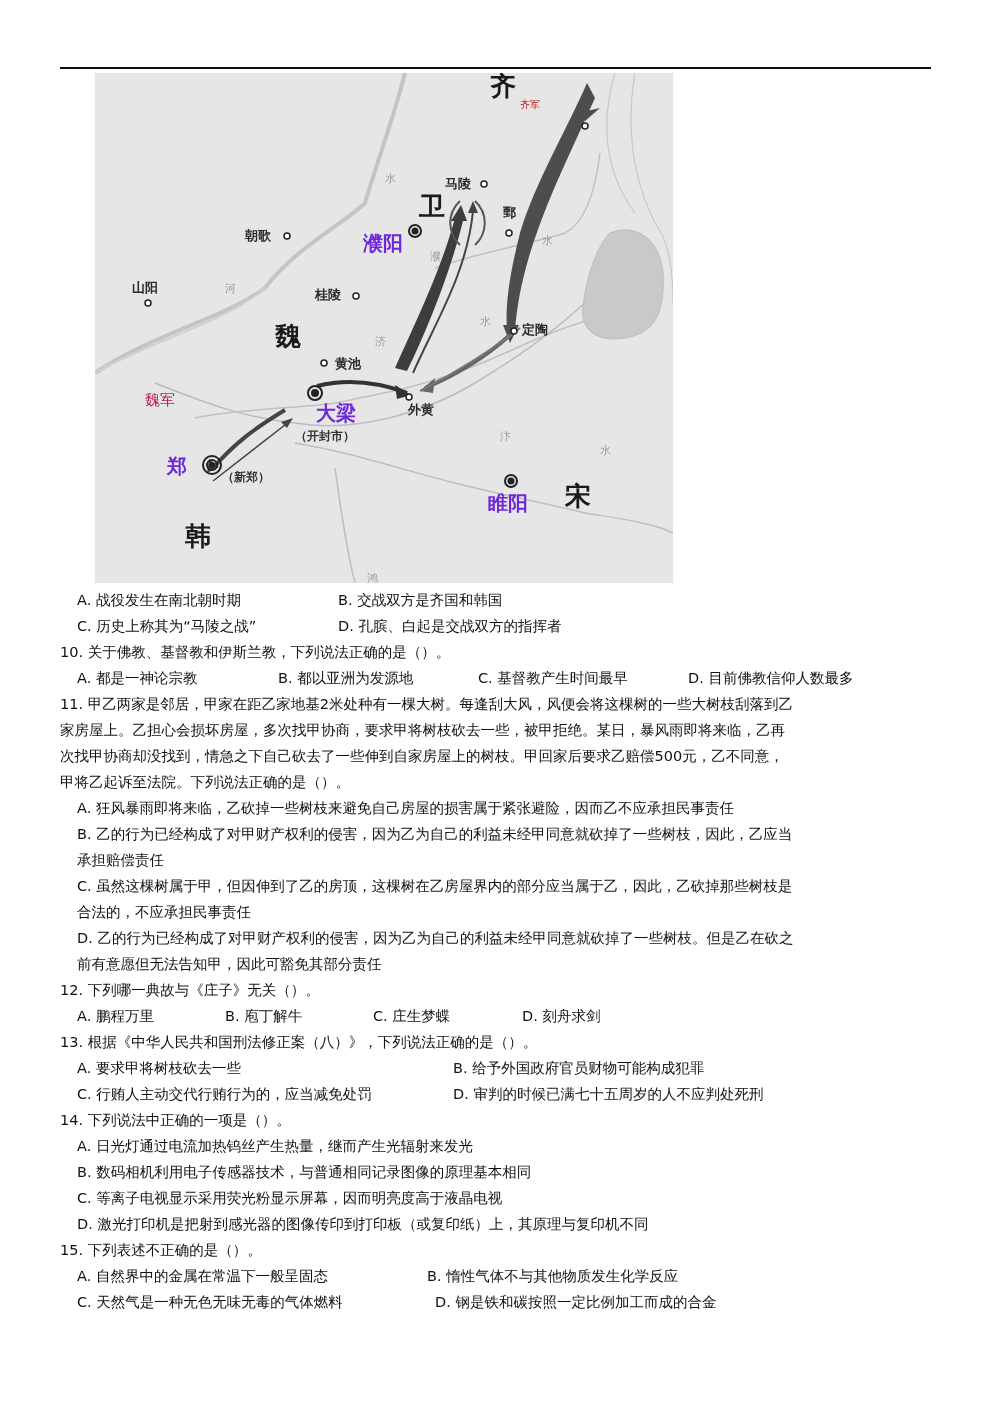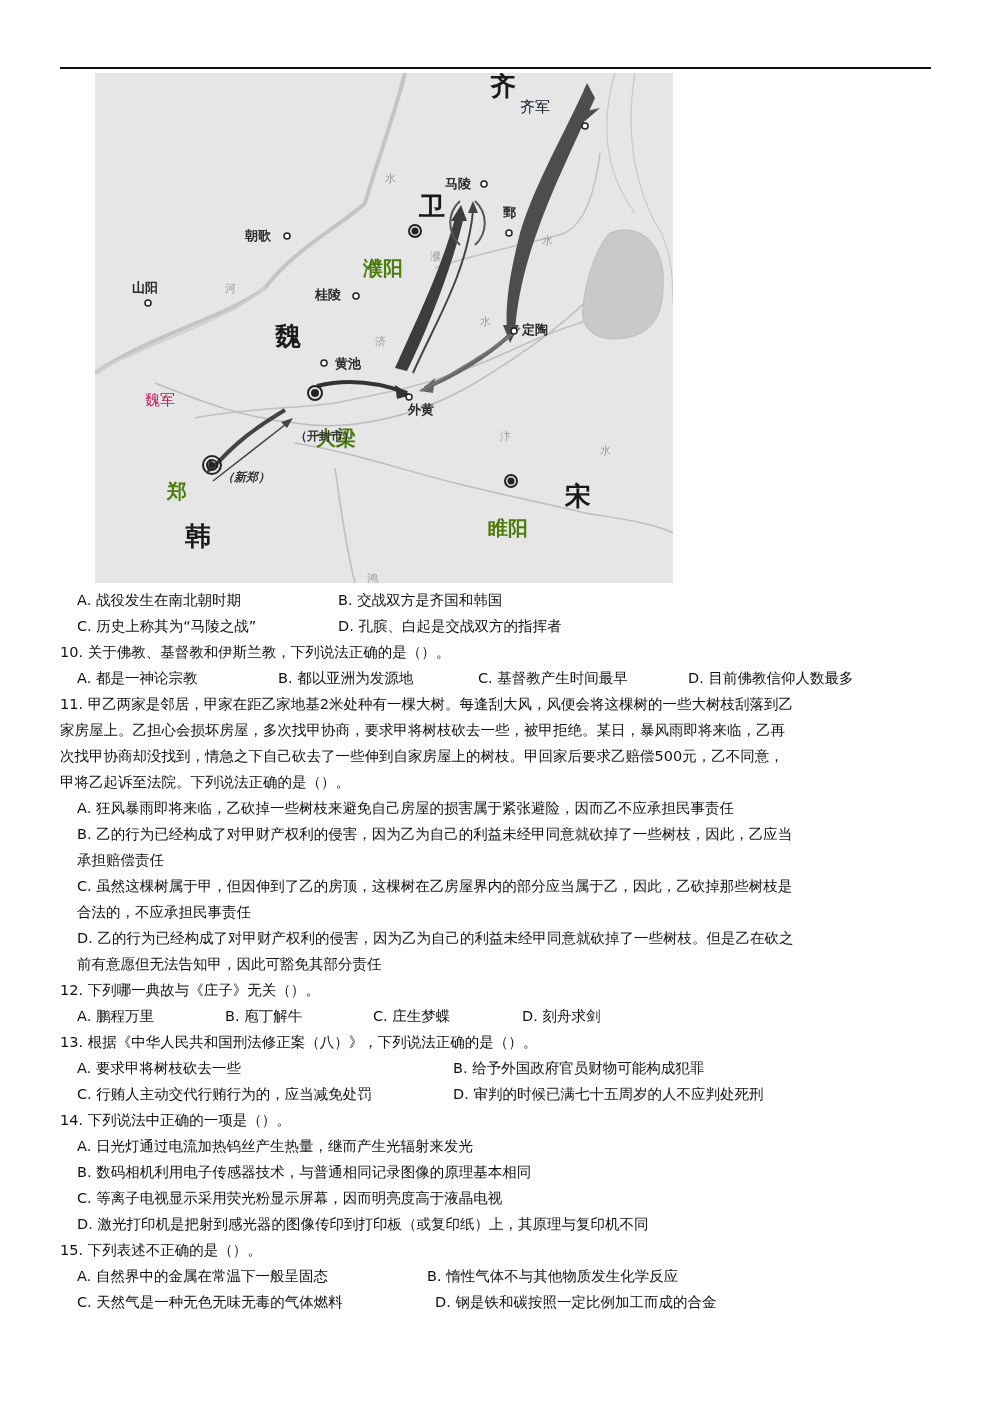--- a/index.html
+++ b/index.html
@@ -4,23 +4,23 @@
   <style>
     html, body { margin: 0; padding: 0; background: #ffffff; }
     body { width: 991px; height: 1403px; position: relative; overflow: hidden;
            font-family: "DejaVu Sans", "Liberation Sans", sans-serif; color: #111; }
     .top-rule { position: absolute; left: 60px; top: 67px; width: 871px; height: 1.5px; background: #111; }
     .map { position: absolute; left: 95px; top: 73px; width: 578px; height: 510px; background: #e6e6e6; overflow: hidden; }
     .map svg { position: absolute; left: 0; top: 0; }
     .lbl { position: absolute; white-space: nowrap; line-height: 1; color: #222; }
     .lbl.state { font-size: 26px; font-weight: bold; color: #1a1a1a; }
     .lbl.city { font-size: 13px; font-weight: bold; color: #2a2a2a; }
-    .lbl.bigcity { font-size: 20px; font-weight: bold; color: #4d7c0f; margin-top: 25px; }
+    .lbl.bigcity { font-size: 20px; font-weight: bold; color: #6d28d9; }
     .lbl.river { font-size: 11px; color: #9a9a9a; }
-    .lbl.army { font-size: 15px; color: #0f172a; font-family: Liberation Serif, serif; }
+    .lbl.army { font-size: 10px; color: #b91c1c; font-family: Liberation Serif, serif; }
     .lbl.armyw { font-size: 15px; color: #be185d; }
     .lbl.paren { font-size: 12px; color: #333; font-weight: bold; }
     .line { position: absolute; white-space: nowrap; font-size: 14.5px; }
     .opt { position: absolute; white-space: nowrap; font-size: 14.5px; }
   </style>
 </head>
 <body>
 
 <div class="top-rule"></div>
 
@@ -99,21 +99,21 @@
   <span class="lbl city" style="left:37px;top:208px;">山阳</span>
   <span class="lbl city" style="left:220px;top:215px;">桂陵</span>
   <span class="lbl city" style="left:427px;top:250px;">定陶</span>
   <span class="lbl state" style="left:180px;top:250px;">魏</span>
   <span class="lbl city" style="left:240px;top:284px;">黄池</span>
   <span class="lbl armyw" style="left:50px;top:320px;">魏军</span>
   <span class="lbl bigcity" style="left:221px;top:330px;">大梁</span>
   <span class="lbl paren" style="left:200px;top:357px;">（开封市）</span>
   <span class="lbl city" style="left:313px;top:330px;">外黄</span>
   <span class="lbl bigcity" style="left:72px;top:383px;">郑</span>
-  <span class="lbl paren" style="left:127px;top:398px;font-style:italic;">（新郑）</span>
+  <span class="lbl paren" style="left:127px;top:398px;">（新郑）</span>
   <span class="lbl bigcity" style="left:393px;top:420px;">睢阳</span>
   <span class="lbl state" style="left:470px;top:410px;">宋</span>
   <span class="lbl state" style="left:90px;top:450px;">韩</span>
   <span class="lbl river" style="left:290px;top:100px;">水</span>
   <span class="lbl river" style="left:130px;top:210px;">河</span>
   <span class="lbl river" style="left:335px;top:178px;">濮</span>
   <span class="lbl river" style="left:447px;top:162px;">水</span>
   <span class="lbl river" style="left:280px;top:263px;">济</span>
   <span class="lbl river" style="left:385px;top:243px;">水</span>
   <span class="lbl river" style="left:405px;top:358px;">汴</span>

